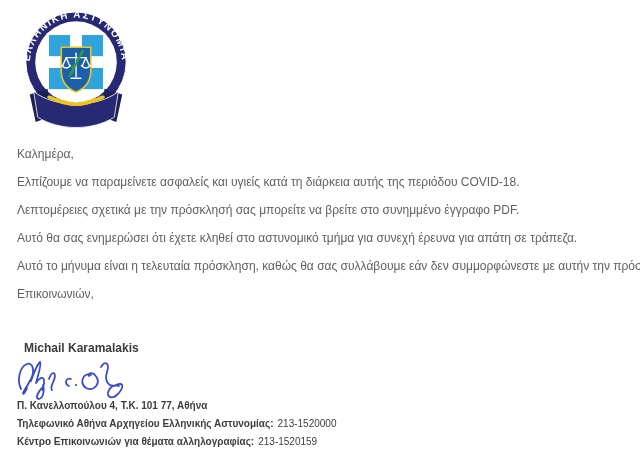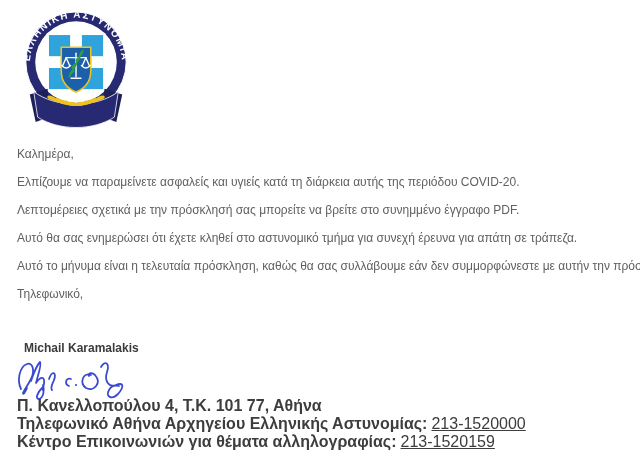--- a/index.html
+++ b/index.html
@@ -16,25 +16,25 @@
     color:#606060;font-size:12px;line-height:14px;
   }
   .letter p{margin:0 0 14px 0;white-space:nowrap;}
   .signer-name{
     position:absolute;left:24px;top:341px;
     font-size:12px;font-weight:bold;color:#3b3b3b;white-space:nowrap;
   }
   .signature{position:absolute;left:15px;top:355px;width:118px;height:47px;}
   .footer{
     position:absolute;left:17px;top:397px;width:600px;
-    font-size:16px;line-height:18px;color:#3d3d3d;white-space:nowrap;
+    font-size:10px;line-height:18px;color:#3d3d3d;white-space:nowrap;
   }
   .footer .row{display:block;}
   .footer .label{font-weight:bold;}
-  .footer .value{font-weight:normal;margin-left:4px;text-decoration:underline;}
+  .footer .value{font-weight:normal;margin-left:4px;}
 </style>
 </head>
 <body>
 
 <div class="page">
 
   <svg class="emblem" viewBox="0 0 120 124" xmlns="http://www.w3.org/2000/svg">
 
     <circle cx="59" cy="57" r="51" stroke="#ffffff" stroke-width="1" fill="#272a72"></circle>
     <circle cx="59" cy="57" r="41.5" fill="#ffffff"></circle>
@@ -93,25 +93,25 @@
       <ellipse cx="55" cy="99.5" rx="4.4" ry="2" transform="rotate(5 55 99.5)" fill="#eec41c"></ellipse>
       <ellipse cx="63" cy="99.5" rx="4.4" ry="2" transform="rotate(-5 63 99.5)" fill="#eec41c"></ellipse>
       <ellipse cx="70" cy="98" rx="4.4" ry="2" transform="rotate(-10 70 98)" fill="#eec41c"></ellipse>
       <ellipse cx="77" cy="96" rx="4.4" ry="2" transform="rotate(-15 77 96)" fill="#eec41c"></ellipse>
       <ellipse cx="84" cy="93.5" rx="4.4" ry="2" transform="rotate(-20 84 93.5)" fill="#eec41c"></ellipse>
     </g>
   </svg>
 
   <div class="letter">
     <p>Καλημέρα,</p>
-    <p>Ελπίζουμε να παραμείνετε ασφαλείς και υγιείς κατά τη διάρκεια αυτής της περιόδου COVID-20.</p>
+    <p>Ελπίζουμε να παραμείνετε ασφαλείς και υγιείς κατά τη διάρκεια αυτής της περιόδου COVID-18.</p>
     <p>Λεπτομέρειες σχετικά με την πρόσκλησή σας μπορείτε να βρείτε στο συνημμένο έγγραφο PDF.</p>
     <p>Αυτό θα σας ενημερώσει ότι έχετε κληθεί στο αστυνομικό τμήμα για συνεχή έρευνα για απάτη σε τράπεζα.</p>
     <p>Αυτό το μήνυμα είναι η τελευταία πρόσκληση, καθώς θα σας συλλάβουμε εάν δεν συμμορφώνεστε με αυτήν την πρόσκληση.</p>
-    <p>Τηλεφωνικό,</p>
+    <p>Επικοινωνιών,</p>
   </div>
 
   <div class="signer-name">Michail Karamalakis</div>
 
   <svg class="signature" viewBox="0 0 118 47" xmlns="http://www.w3.org/2000/svg">
     <g fill="none" stroke-width="1.8" stroke-linecap="round" stroke-linejoin="round" stroke="#3a4ad0">
       <path d="M6,34 C2,26 4,12 12,9 C18,7 20,16 16,24 C13,30 9,35 8,38 C8,40 10,38 12,33"></path>
       <path d="M16,26 C19,17 23,9 25,7 C27,9 23,20 21,28 C24,23 28,21 29,25 C30,29 27,33 28,35"></path>
       <path d="M28,30 C30,36 28,43 24,44 C20,44 22,38 27,33"></path>
       <path d="M34,24 C37,15 42,17 39,25 C37,30 35,33 37,35"></path>

